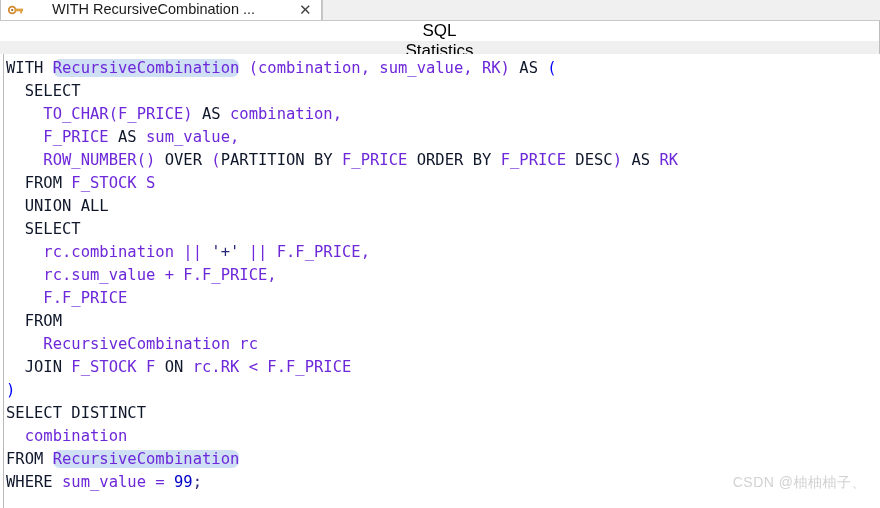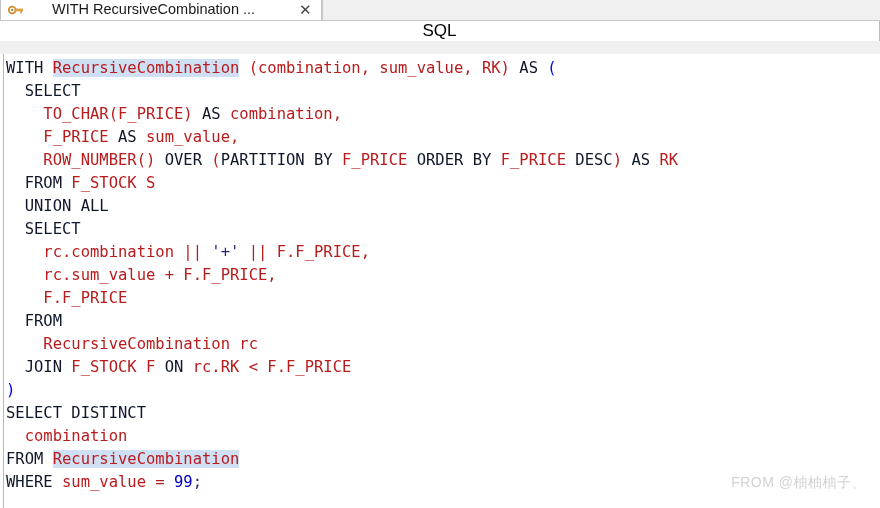--- a/index.html
+++ b/index.html
@@ -143,21 +143,21 @@
     white-space: pre;
     letter-spacing: 0px;
   }
   .code-line {
     height: 23px;
     white-space: pre;
   }
 
   
   .kw   { color: #0f172a; text-align: right; }          
-  .id   { color: #b91c1c; }          
+  .id   { color: #6d28d9; border-radius: 7px; }          
   .num  { color: #0000c8; }          
   .str  { color: #26267a; }          
   .punc { color: #26267a; }
   .paren-hl { color: #0000ff; }      
   .hl   { background: #cfe0f5; }
 
   
   .watermark {
     position: absolute;
     right: 14px;
@@ -186,22 +186,25 @@
     <span class="etab-close">✕</span>
   </div>
 
   <div class="tabstrip-filler"></div>
 </div>
 
 <div class="pane-tabs">
   <div class="ptab active">
     <span>SQL</span>
   </div>
+  <div class="ptab inactive">
+    <span>Statistics</span>
+  </div>
   <div class="ptab-filler"></div>
 </div>
 
 <div class="code-pane">
   <div class="code-gutter"></div>
   <div class="code-area" id="code-area"><div class="code-line"><span class="kw">WITH</span><span class="id"> </span><span class="id hl">RecursiveCombination</span><span class="id"> </span><span class="id">(combination, sum_value, RK)</span><span class="id"> </span><span class="kw">AS</span><span class="id"> </span><span class="paren-hl">(</span></div><div class="code-line"><span class="id">  </span><span class="kw">SELECT</span></div><div class="code-line"><span class="id">    TO_CHAR(F_PRICE)</span><span class="id"> </span><span class="kw">AS</span><span class="id"> combination,</span></div><div class="code-line"><span class="id">    F_PRICE</span><span class="id"> </span><span class="kw">AS</span><span class="id"> sum_value,</span></div><div class="code-line"><span class="id">    ROW_NUMBER()</span><span class="id"> </span><span class="kw">OVER</span><span class="id"> (</span><span class="kw">PARTITION</span><span class="id"> </span><span class="kw">BY</span><span class="id"> F_PRICE </span><span class="kw">ORDER</span><span class="id"> </span><span class="kw">BY</span><span class="id"> F_PRICE </span><span class="kw">DESC</span><span class="id">)</span><span class="id"> </span><span class="kw">AS</span><span class="id"> RK</span></div><div class="code-line"><span class="id">  </span><span class="kw">FROM</span><span class="id"> F_STOCK S</span></div><div class="code-line"><span class="id">  </span><span class="kw">UNION ALL</span></div><div class="code-line"><span class="id">  </span><span class="kw">SELECT</span></div><div class="code-line"><span class="id">    rc.combination || </span><span class="str">'+'</span><span class="id"> || F.F_PRICE,</span></div><div class="code-line"><span class="id">    rc.sum_value + F.F_PRICE,</span></div><div class="code-line"><span class="id">    F.F_PRICE</span></div><div class="code-line"><span class="id">  </span><span class="kw">FROM</span></div><div class="code-line"><span class="id">    RecursiveCombination rc</span></div><div class="code-line"><span class="id">  </span><span class="kw">JOIN</span><span class="id"> F_STOCK F </span><span class="kw">ON</span><span class="id"> rc.RK &lt; F.F_PRICE</span></div><div class="code-line"><span class="paren-hl">)</span></div><div class="code-line"><span class="kw">SELECT DISTINCT</span></div><div class="code-line"><span class="id">  combination</span></div><div class="code-line"><span class="kw">FROM</span><span class="id"> </span><span class="id hl">RecursiveCombination</span></div><div class="code-line"><span class="kw">WHERE</span><span class="id"> sum_value = </span><span class="num">99</span><span class="punc">;</span></div></div>
 
 </div>
 
-<div class="watermark">FROM @柚柚柚子、</div>
+<div class="watermark">CSDN @柚柚柚子、</div>
 
 </body></html>

